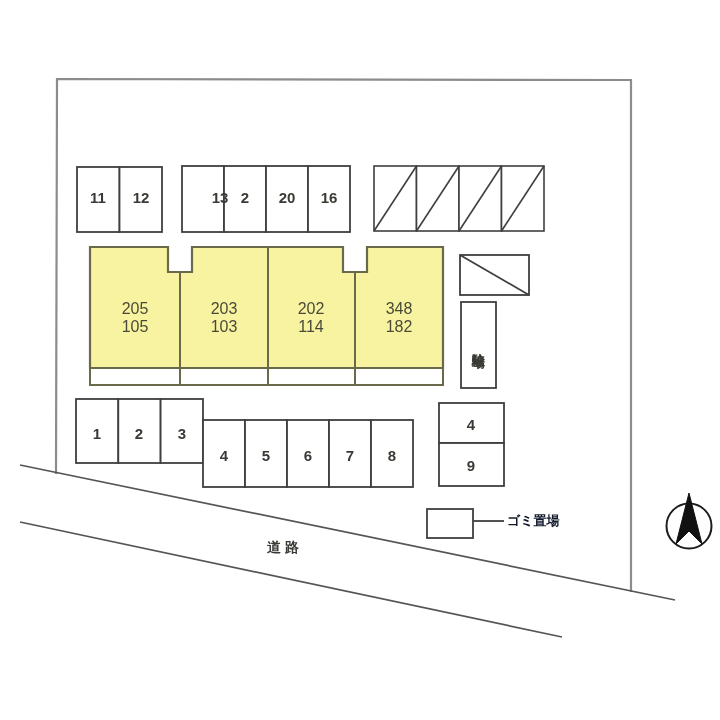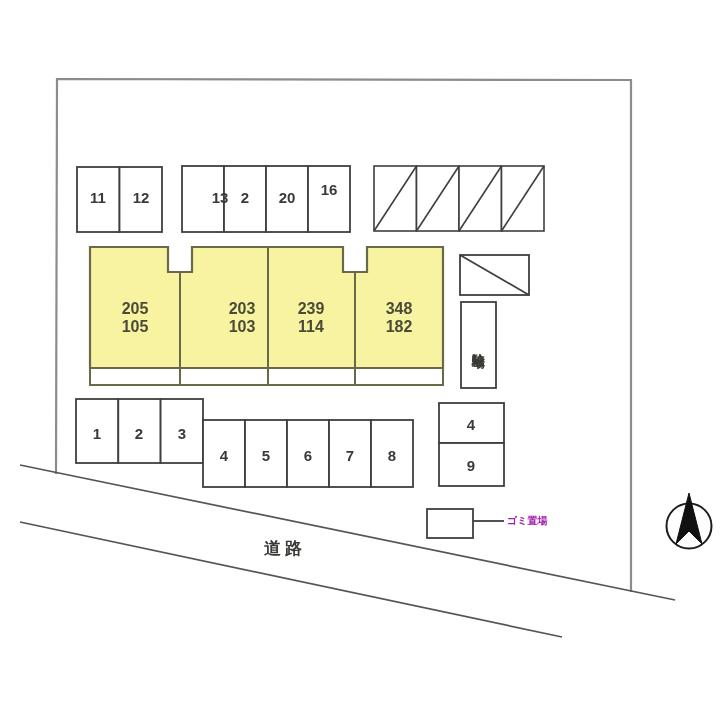--- a/index.html
+++ b/index.html
@@ -9,38 +9,38 @@
     padding-left:32px;
   }
   #plan-svg{position:absolute;left:0;top:0;}
   .lbl{
     position:absolute;transform:translate(-50%,-50%);
     color:#3a3a35;font-weight:bold;font-size:15px;line-height:1;
     white-space:nowrap;user-select:none;
   }
   .unit-lbl{
     position:absolute;transform:translate(-50%,-50%);
-    color:#4a4a38;font-weight:bold;font-size:16px;line-height:1.1;
+    color:#4a4a38;font-weight:normal;font-size:16px;line-height:1.1;
     text-align:center;user-select:none;
   }
   .unit-lbl span{display:block;}
   .vtext{
     position:absolute;transform:translate(-50%,-50%);
     writing-mode:vertical-rl;text-orientation:upright;
     color:#3a3a35;font-weight:bold;font-size:13px;letter-spacing:2px;
     user-select:none;
   }
   .side-lbl{
     position:absolute;transform:translateY(-50%);
-    color:#a21caf;font-weight:bold;font-size:10px;white-space:nowrap;
+    color:#0f172a;font-weight:bold;font-size:13px;white-space:nowrap;
     user-select:none;
   }
   .road-lbl{
     position:absolute;transform:translate(-50%,-50%);
-    color:#3a3a35;font-weight:bold;font-size:17px;letter-spacing:4px;
+    color:#3a3a35;font-weight:bold;font-size:14px;letter-spacing:4px;
     user-select:none;
   }
 </style>
 </head>
 <body>
 
 <div id="stage">
 
   <svg id="plan-svg" width="720" height="720" viewBox="0 0 720 720">
 
@@ -116,32 +116,32 @@
       <polygon points="689,493 676,544 689,531 702,544" fill="#111111" stroke="#111111" stroke-width="1"></polygon>
     </g>
   </svg>
 
   <div class="lbl" style="left:98px;top:197px">11</div>
   <div class="lbl" style="left:141px;top:197px">12</div>
 
   <div class="lbl" style="left:220px;top:197px">13</div>
   <div class="lbl" style="left:245px;top:197px">2</div>
   <div class="lbl" style="left:287px;top:197px">20</div>
-  <div class="lbl" style="left:329px;top:189px">16</div>
+  <div class="lbl" style="left:329px;top:197px">16</div>
 
   <div class="unit-lbl" style="left:135px;top:318px">
     <span>205</span>
     <span>105</span>
   </div>
-  <div class="unit-lbl" style="left:242px;top:318px">
+  <div class="unit-lbl" style="left:224px;top:318px">
     <span>203</span>
     <span>103</span>
   </div>
   <div class="unit-lbl" style="left:311px;top:318px">
-    <span>239</span>
+    <span>202</span>
     <span>114</span>
   </div>
   <div class="unit-lbl" style="left:399px;top:318px">
     <span>348</span>
     <span>182</span>
   </div>
 
   <div class="vtext" style="left:478px;top:345px">駐輪場</div>
 
   <div class="lbl" style="left:97px;top:433px">1</div>

